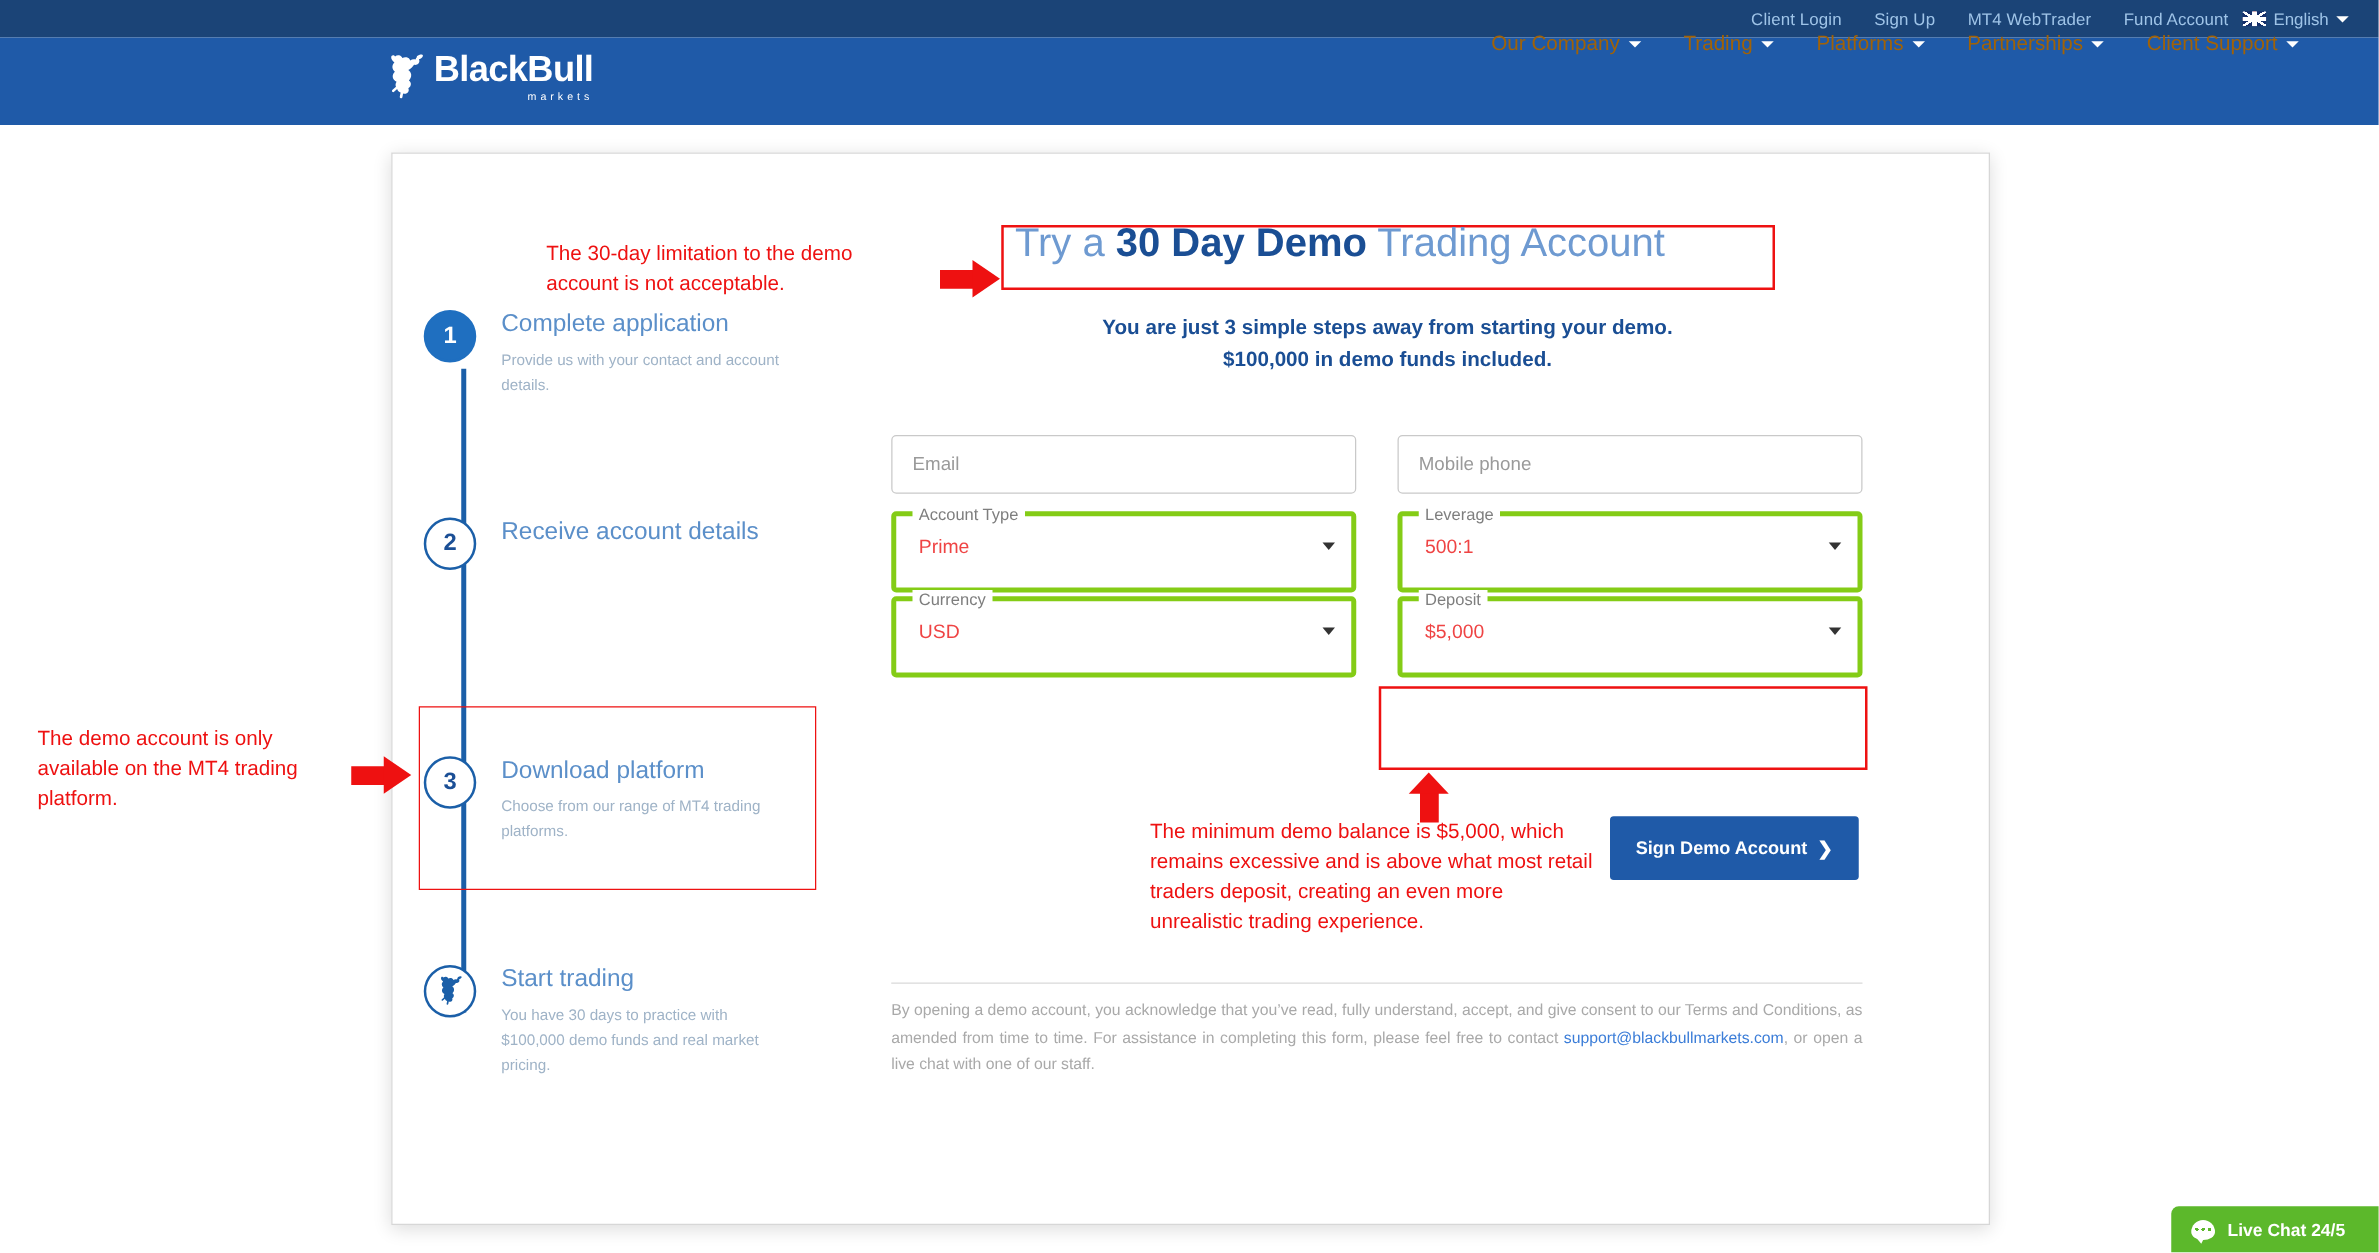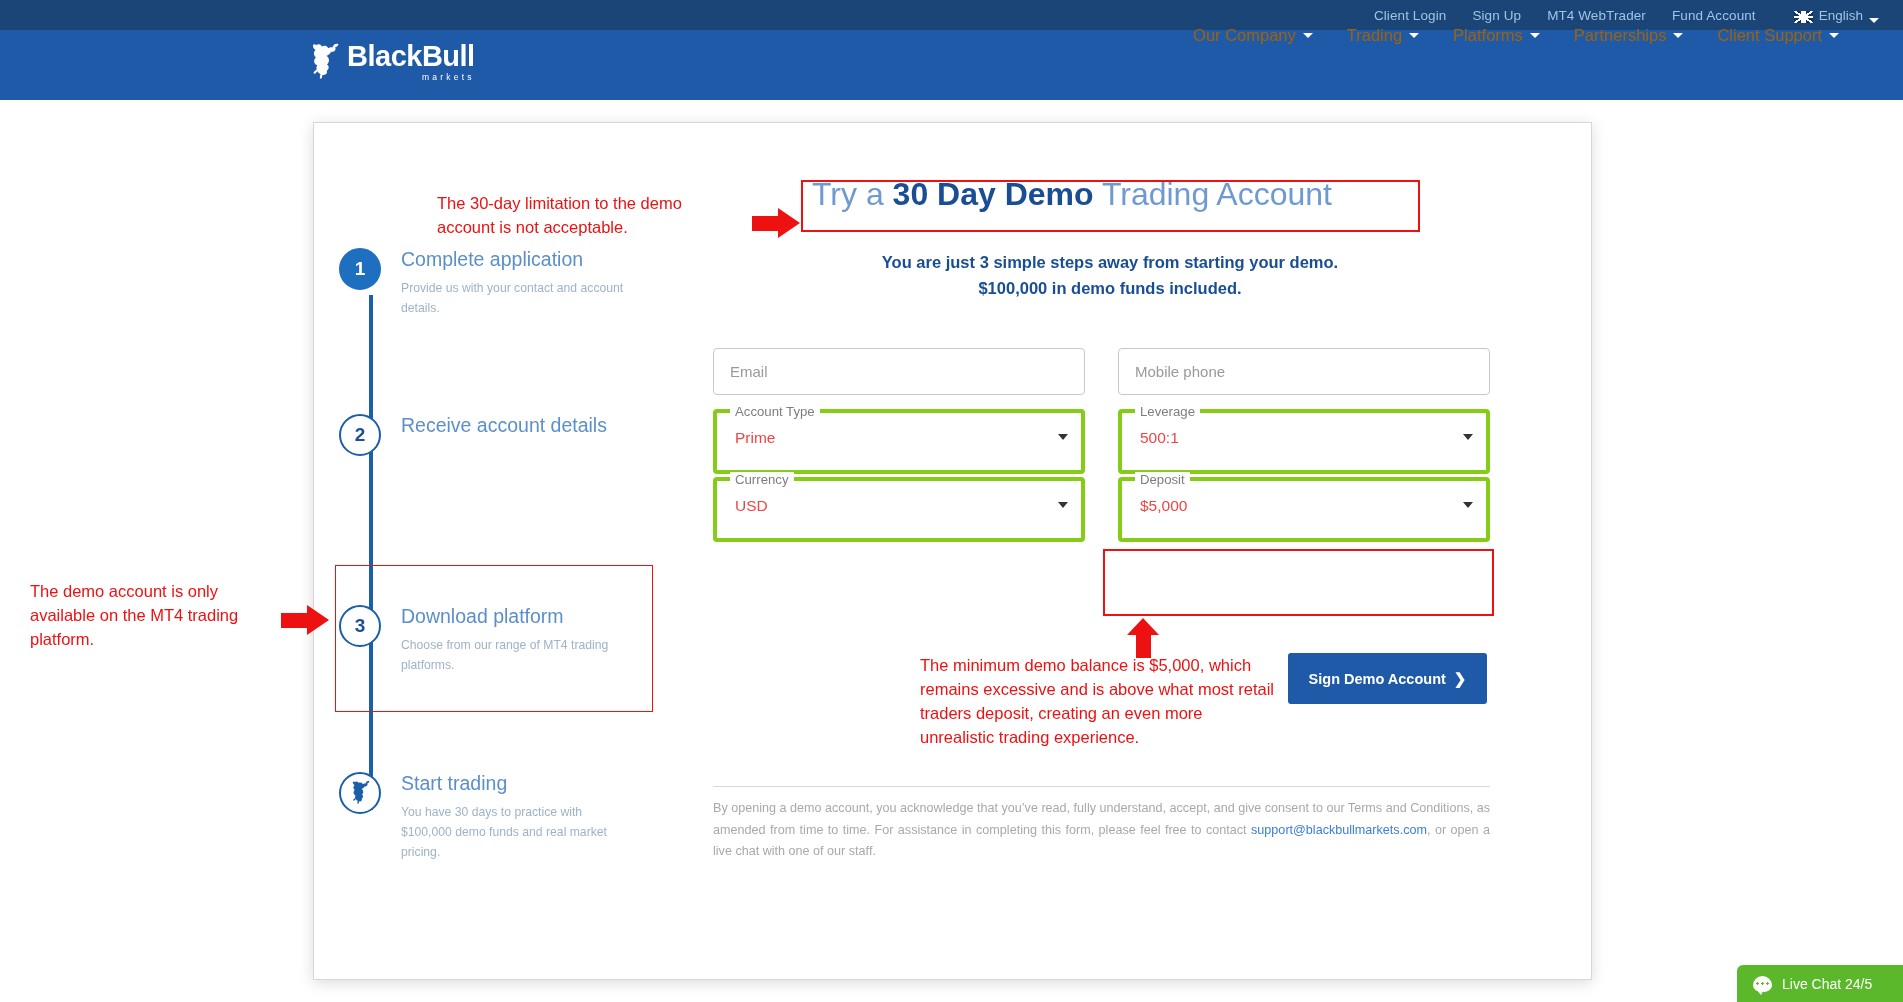--- a/index.html
+++ b/index.html
@@ -15,21 +15,21 @@
   .topbar {
     position: absolute; left:0; top:0; width:1903px; height:30px;
     background:#1b4477;
     display:flex; align-items:center; justify-content:flex-end;
     padding-right: 24px;
   }
   .topbar a {
     color:#9fc4e8; font-size:13.5px; text-decoration:none;
     margin-left: 26px; white-space:nowrap; letter-spacing:.1px;
   }
-  .lang-wrap { display:flex; align-items:flex-end; margin-left:38px; gap:6px; }
+  .lang-wrap { display:flex; align-items:center; margin-left:11px; gap:6px; }
   .flag {
     width:19px; height:12px; display:inline-block; position:relative;
     background:#16306b; overflow:hidden; border-radius:1px;
   }
   .flag::before {
     content:""; position:absolute; left:0; top:0; width:100%; height:100%;
     background:
       linear-gradient(to bottom right, transparent calc(50% - 1px), #fff calc(50% - 1px), #fff calc(50% + 1px), transparent calc(50% + 1px)),
       linear-gradient(to bottom left,  transparent calc(50% - 1px), #fff calc(50% - 1px), #fff calc(50% + 1px), transparent calc(50% + 1px));
   }
@@ -180,21 +180,21 @@
   .chat-bubble::after {
     content:""; position:absolute; left:3px; bottom:-3px;
     width:0;height:0;border-left:5px solid transparent;border-right:3px solid transparent;border-top:6px solid #fff;
   }
   .chat-dots { position:absolute; left:3px; top:6px; width:13px; height:3px;
     background:
       radial-gradient(circle 1.4px at 1.5px 1.5px, #5cb82b 100%, transparent 0),
       radial-gradient(circle 1.4px at 6.5px 1.5px, #5cb82b 100%, transparent 0),
       radial-gradient(circle 1.4px at 11.5px 1.5px, #5cb82b 100%, transparent 0);
   }
-  .chat-text { color:#fff; font-size:14px; font-weight:normal; }
+  .chat-text { color:#fff; font-size:14px; font-weight:bold; }
 </style>
 </head>
 <body>
 
 <div class="page">
 
   <div class="topbar">
     <a href="#">Client Login</a>
     <a href="#">Sign Up</a>
     <a href="#">MT4 WebTrader</a>

